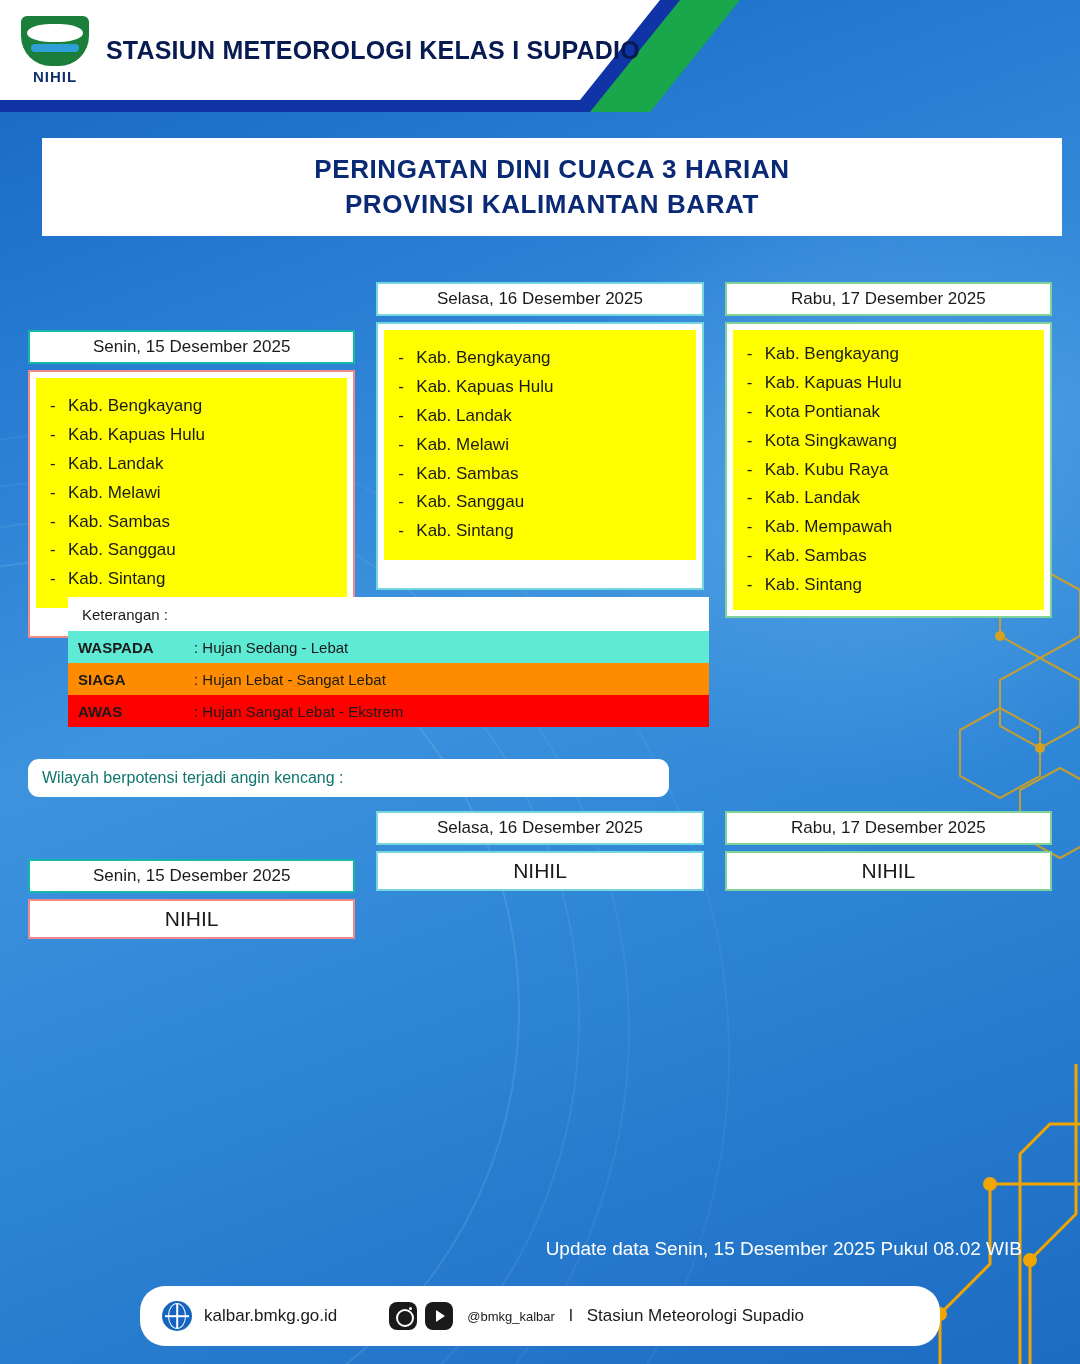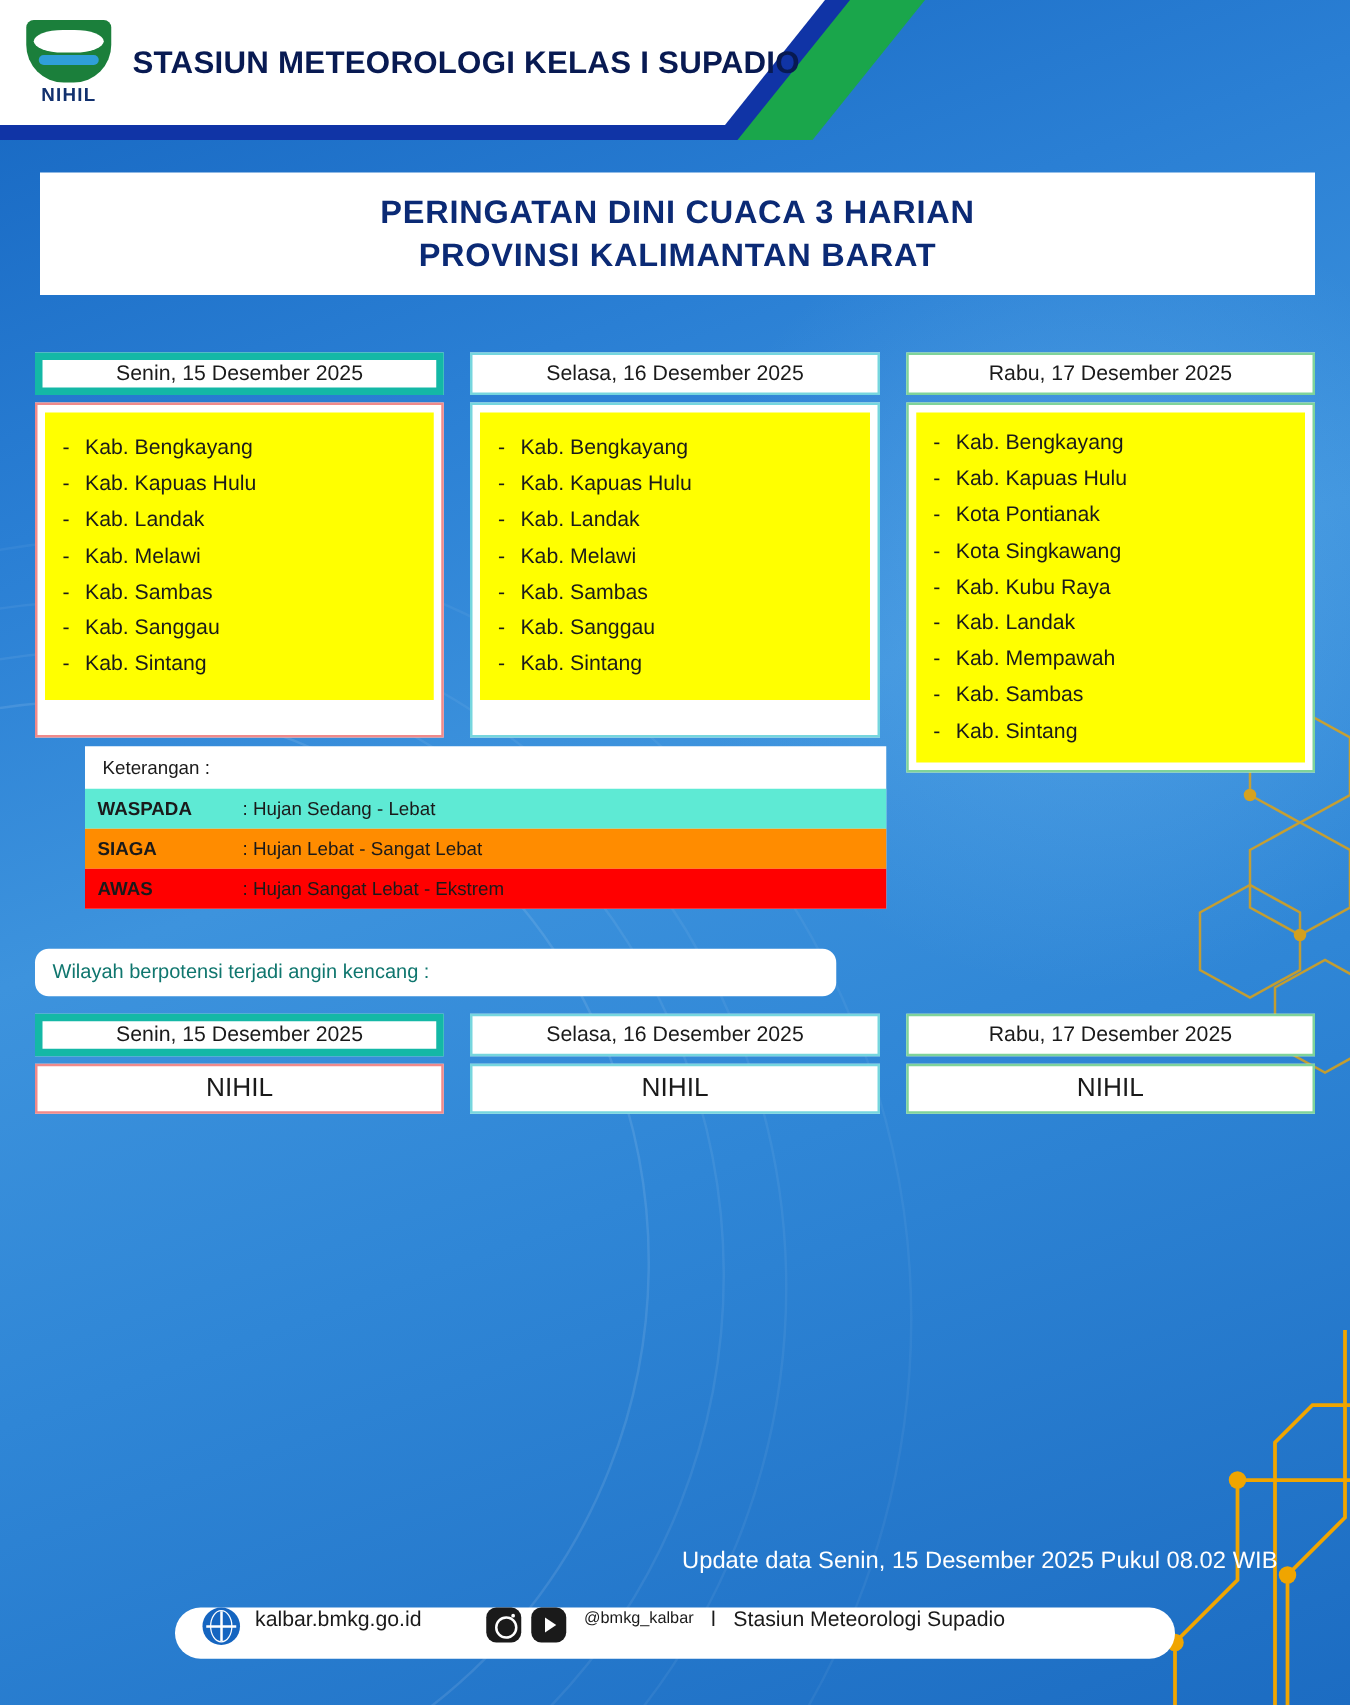--- a/index.html
+++ b/index.html
@@ -94,41 +94,41 @@
     font-size: 15px; font-weight: bold; color: #11306e; letter-spacing: 1px;
     margin-top: 2px;
   }
   .header-title {
     font-size: 25px; font-weight: bold; color: #081a52; letter-spacing: 0.2px;
     white-space: nowrap;
   }
 
   
   .title-banner {
-    position: absolute; left: 32px; top: 138px;
+    position: absolute; left: 42px; top: 138px;
     width: 1020px; height: 98px;
     background: #ffffff;
     display: flex; flex-direction: column; align-items: center; justify-content: center;
   }
   .title-line {
     font-size: 26px; font-weight: bold; color: #0b2a75; letter-spacing: 0.6px;
     line-height: 1.34;
   }
 
   
   .cols { position: absolute; left: 28px; top: 282px; width: 1024px; display: flex; gap: 21px; }
   .col { width: 328px; }
   .day-head {
     background: #ffffff;
     height: 34px;
     display: flex; align-items: center; justify-content: center;
     font-size: 17px; color: #1a1a1a;
     margin-bottom: 6px;
   }
-  .day-head.b-red { border: 6px solid #14b8a6; }
+  .day-head.b-red { border: 2px solid #14b8a6; margin-top: 48px; }
   .day-head.b-cyan { border: 2px solid #76d6de; }
   .day-head.b-green { border: 2px solid #7fd39a; }
 
   .day-body {
     background: #ffffff;
     padding: 6px;
     min-height: 268px;
   }
   .day-body.b-red { border: 2px solid #f08a8a; }
   .day-body.b-cyan { border: 2px solid #76d6de; }
@@ -194,24 +194,24 @@
   .wind-body.b-cyan { border: 2px solid #76d6de; }
   .wind-body.b-green { border: 2px solid #7fd39a; }
 
   
   .update-text {
     position: absolute; right: 58px; top: 1238px;
     font-size: 19px; color: #ffffff;
   }
   .footer-bar {
     position: absolute; left: 140px; top: 1286px;
-    width: 800px; height: 41px;
+    width: 800px; height: 60px;
     background: #ffffff;
     border-radius: 25px;
-    display: flex; align-items: flex-start;
+    display: flex; align-items: center;
     padding: 0 22px;
   }
   .globe {
     width: 30px; height: 30px; border-radius: 50%;
     background: #1565c0;
     position: relative; margin-right: 12px; flex: none;
   }
   .globe:before {
     content: ""; position: absolute; left: 50%; top: 3px; width: 1.6px; height: 24px;
     background: #ffffff; transform: translateX(-50%);

